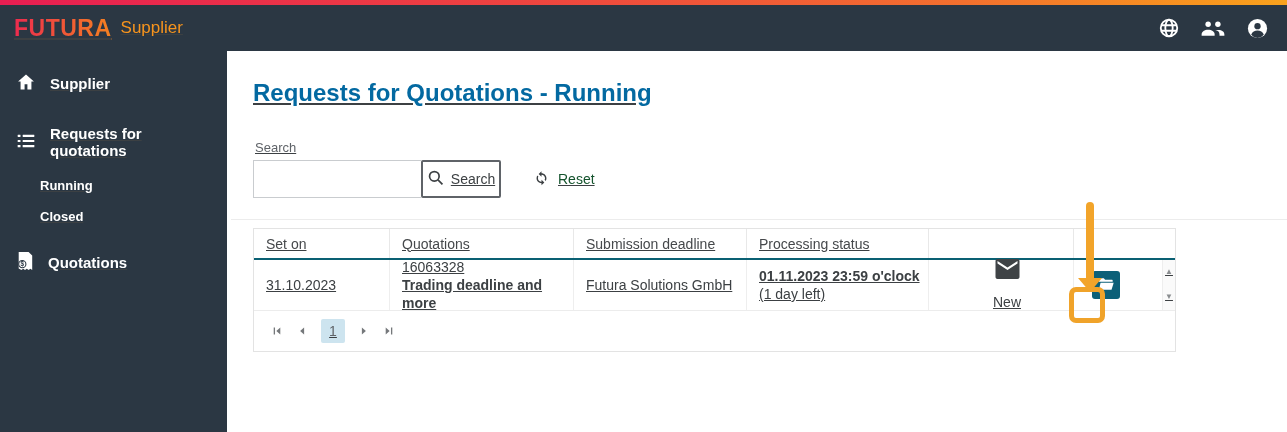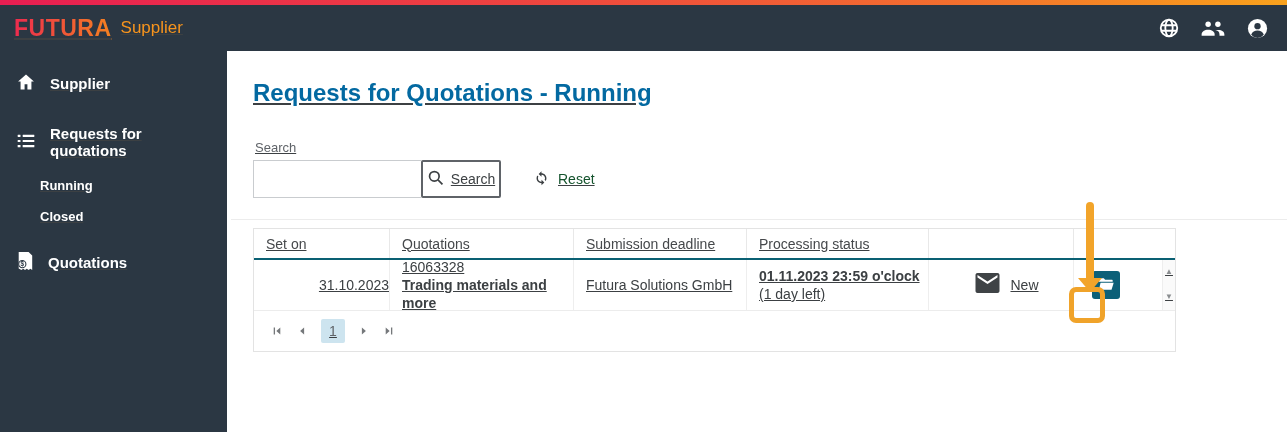--- a/index.html
+++ b/index.html
@@ -43,22 +43,22 @@
   .divider { position:absolute; left:4px; right:0; top:168px; border-top:1px solid #ececec; }
 
   
   .table-wrap { margin:30px 0 0 26px; width:923px; border:1px solid #e3e3e3; }
   .tgrid { display:grid; grid-template-columns:135px 184px 173px 182px 145px 89px 13px; }
   .thead { border-bottom:2px solid #0a6073; }
   .th { height:29px; display:flex; align-items:center; padding-left:12px; font-size:14px; color:#45484b; border-left:1px solid #e8e8e8; }
   .th:first-child { border-left:none;text-align:center; }
   .trow { border-bottom:1px solid #ececec; }
   .td { height:50px; padding-left:12px; display:flex; flex-direction:column; justify-content:center; font-size:14px; color:#3c4043; border-left:1px solid #eeeeee; line-height:18px; }
-  .td:first-child { border-left:none;text-align:right; }
-  .td.row-flex { flex-direction:row; align-items:center; gap:10px; }
+  .td:first-child { border-left:none; }
+  .td.row-flex { flex-direction:column; align-items:center; gap:10px; }
   .bold { font-weight:bold; }
   .scroll-col { background:#fafafa; display:flex; flex-direction:column; align-items:center; justify-content:space-between; padding:8px 0 9px 0; border-left:1px solid #eeeeee; }
   .scroll-col span { font-size:8px; color:#8a8d90; line-height:8px; cursor:pointer; }
 
   .folder-btn { width:28px; height:28px; margin-left:6px; background:#0c6078; border:none; border-radius:3px; display:flex; align-items:center; justify-content:center; cursor:pointer; }
 
   
   .pagination { height:40px; display:flex; align-items:center; gap:13px; padding-left:17px; }
   .pager { background:none; border:none; padding:0; display:flex; align-items:center; cursor:pointer; }
   .page-num { width:24px; height:24px; background:#cde4ef; border-radius:2px; display:flex; align-items:center; justify-content:center; font-size:14px; color:#5f6368; cursor:pointer; }
@@ -176,21 +176,21 @@
           <div class="th"></div>
           <div class="th"></div>
         </div>
 
         <div class="tgrid trow">
           <div class="td">
             <span>31.10.2023</span>
           </div>
           <div class="td">
             <span>16063328</span>
-            <span class="bold">Trading materials and more</span>
+            <span class="bold">Trading deadline and more</span>
           </div>
           <div class="td">
             <span>Futura Solutions GmbH</span>
           </div>
           <div class="td">
             <span class="bold">01.11.2023 23:59 o'clock</span>
             <span>(1 day left)</span>
           </div>
           <div class="td row-flex">
             <span>

